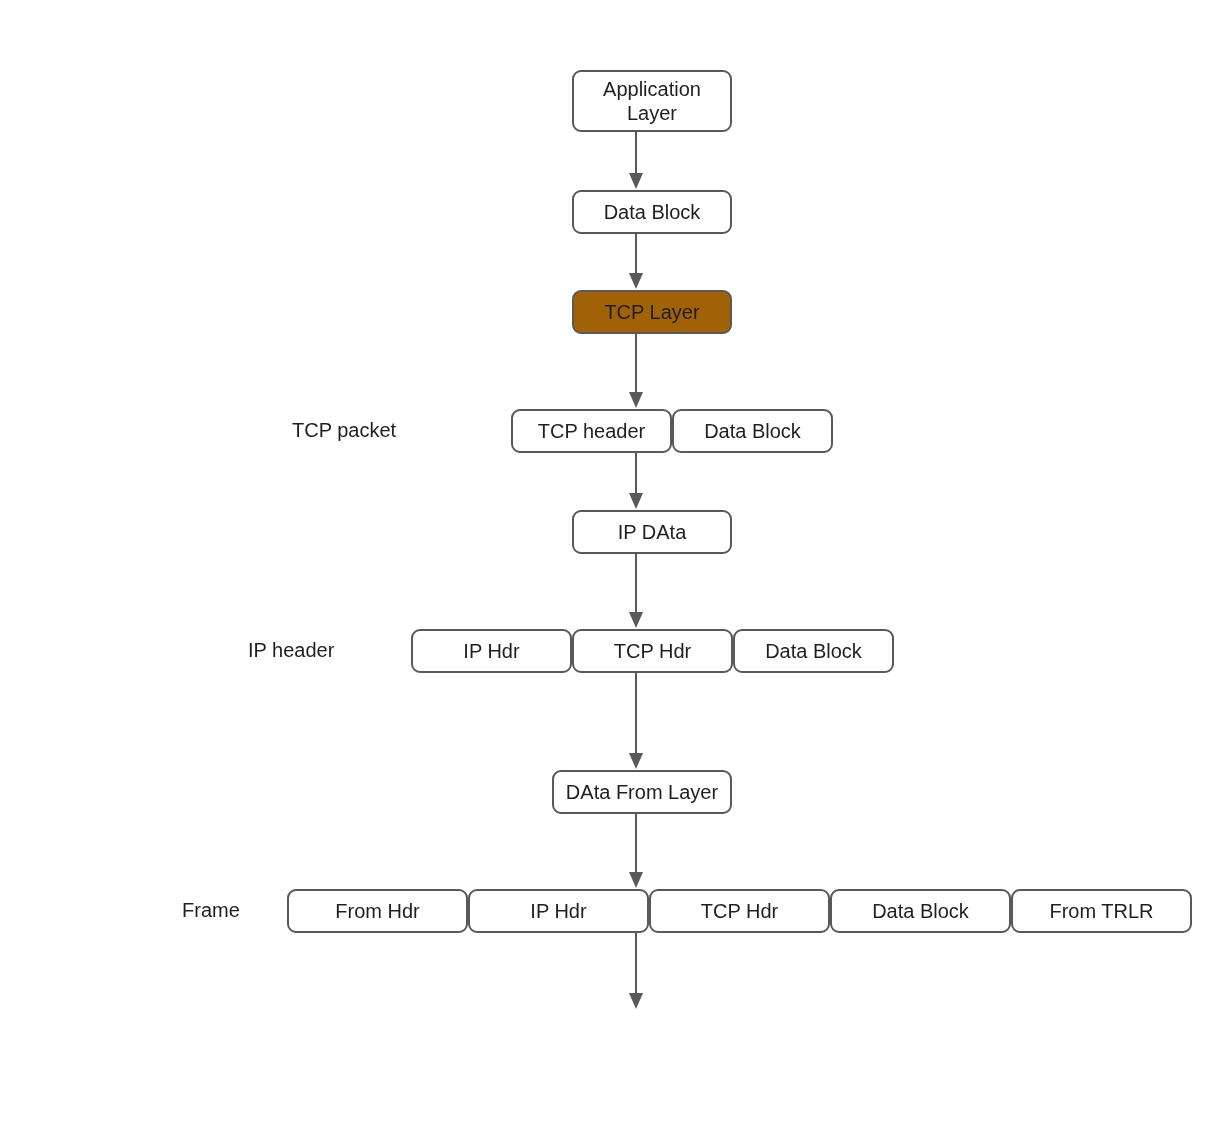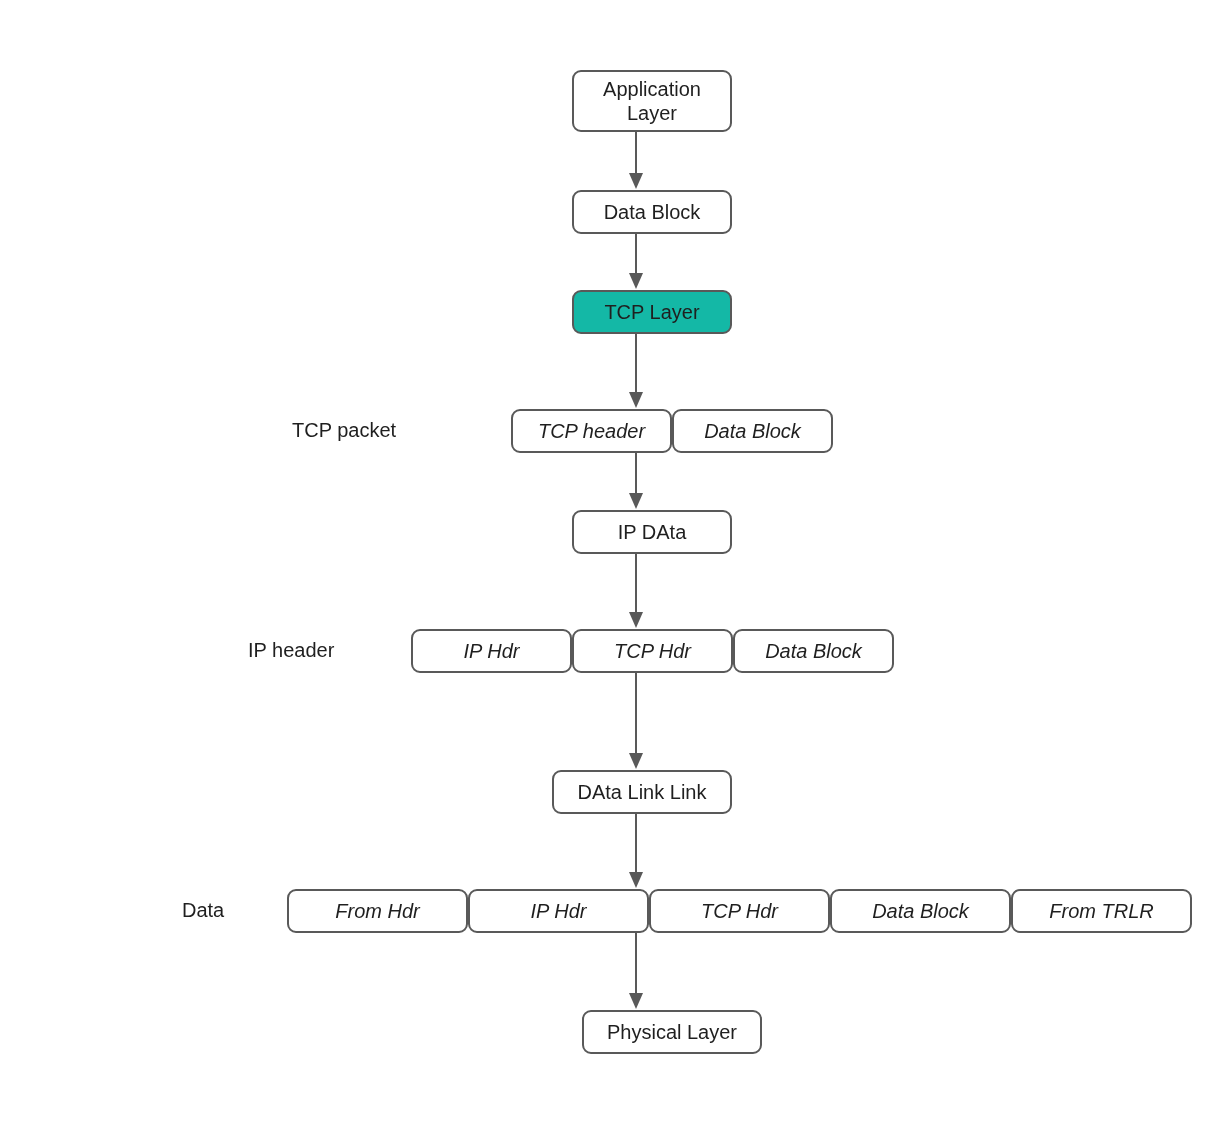--- a/index.html
+++ b/index.html
@@ -52,21 +52,20 @@
     text-align: center;
     font-size: 20px;
     line-height: 1.22;
     color: #1f1f1f;
     white-space: pre-line;
   }
   .packet-row {
     position: absolute;
     display: flex;
     align-items: stretch;
-    font-style: italic;
   }
   .packet-seg {
     box-sizing: border-box;
     background: #ffffff;
     border: 2px solid #595959;
     border-radius: 9px;
     display: flex;
     align-items: center;
     justify-content: center;
     text-align: center;
@@ -118,36 +117,35 @@
       <g>
         <line x1="636" y1="933" x2="636" y2="995" stroke="#595959" stroke-width="2"></line>
         <polygon points="629,993 643,993 636,1009" fill="#595959"></polygon>
       </g>
     </svg>
 
   <div class="node-layer" id="node-layer">
       <div class="node-box" style="left: 556px; top: 70px; width: 160px; height: 62px; border-color: rgb(89, 89, 89); background: rgb(255, 255, 255); color: rgb(31, 31, 31);">Application
 Layer</div>
       <div class="node-box" style="left: 556px; top: 190px; width: 160px; height: 44px; border-color: rgb(89, 89, 89); background: rgb(255, 255, 255); color: rgb(31, 31, 31);">Data Block</div>
-      <div class="node-box" style="left: 556px; top: 290px; width: 160px; height: 44px; border-color: rgb(89, 89, 89); background: #14b8a6; color: rgb(31, 31, 31);">TCP Layer</div>
+      <div class="node-box" style="left: 556px; top: 290px; width: 160px; height: 44px; border-color: rgb(89, 89, 89); background: #a16207; color: rgb(31, 31, 31);">TCP Layer</div>
       <div class="node-box" style="left: 556px; top: 510px; width: 160px; height: 44px; border-color: rgb(89, 89, 89); background: rgb(255, 255, 255); color: rgb(31, 31, 31);">IP DAta</div>
-      <div class="node-box" style="left: 536px; top: 770px; width: 180px; height: 44px; border-color: rgb(89, 89, 89); background: rgb(255, 255, 255); color: rgb(31, 31, 31);">DAta Link Link</div>
-      <div class="node-box" style="left: 566px; top: 1010px; width: 180px; height: 44px; border-color: rgb(89, 89, 89); background: rgb(255, 255, 255); color: rgb(31, 31, 31);">Physical Layer</div>
+      <div class="node-box" style="left: 536px; top: 770px; width: 180px; height: 44px; border-color: rgb(89, 89, 89); background: rgb(255, 255, 255); color: rgb(31, 31, 31);">DAta From Layer</div>
       <div class="side-label" style="left: 276px; top: 419px; color: rgb(31, 31, 31);">TCP packet</div>
       <div class="packet-row" style="left: 495px; top: 409px;">
         <div class="packet-seg" style="width: 161px; border-color: rgb(89, 89, 89); background: rgb(255, 255, 255); color: rgb(31, 31, 31);">TCP header</div>
         <div class="packet-seg" style="width: 161px; border-color: rgb(89, 89, 89); background: rgb(255, 255, 255); color: rgb(31, 31, 31);">Data Block</div>
       </div>
       <div class="side-label" style="left: 232px; top: 639px; color: rgb(31, 31, 31);">IP header</div>
       <div class="packet-row" style="left: 395px; top: 629px;">
         <div class="packet-seg" style="width: 161px; border-color: rgb(89, 89, 89); background: rgb(255, 255, 255); color: rgb(31, 31, 31);">IP Hdr</div>
         <div class="packet-seg" style="width: 161px; border-color: rgb(89, 89, 89); background: rgb(255, 255, 255); color: rgb(31, 31, 31);">TCP Hdr</div>
         <div class="packet-seg" style="width: 161px; border-color: rgb(89, 89, 89); background: rgb(255, 255, 255); color: rgb(31, 31, 31);">Data Block</div>
       </div>
-      <div class="side-label" style="left: 166px; top: 899px; color: rgb(31, 31, 31);">Data</div>
+      <div class="side-label" style="left: 166px; top: 899px; color: rgb(31, 31, 31);">Frame</div>
       <div class="packet-row" style="left: 255px; top: 889px; padding-left: 16px;">
         <div class="packet-seg" style="width: 181px; border-color: rgb(89, 89, 89); background: rgb(255, 255, 255); color: rgb(31, 31, 31);">From Hdr</div>
         <div class="packet-seg" style="width: 181px; border-color: rgb(89, 89, 89); background: rgb(255, 255, 255); color: rgb(31, 31, 31);">IP Hdr</div>
         <div class="packet-seg" style="width: 181px; border-color: rgb(89, 89, 89); background: rgb(255, 255, 255); color: rgb(31, 31, 31);">TCP Hdr</div>
         <div class="packet-seg" style="width: 181px; border-color: rgb(89, 89, 89); background: rgb(255, 255, 255); color: rgb(31, 31, 31);">Data Block</div>
         <div class="packet-seg" style="width: 181px; border-color: rgb(89, 89, 89); background: rgb(255, 255, 255); color: rgb(31, 31, 31);">From TRLR</div>
       </div>
     </div>
 
 </div>

